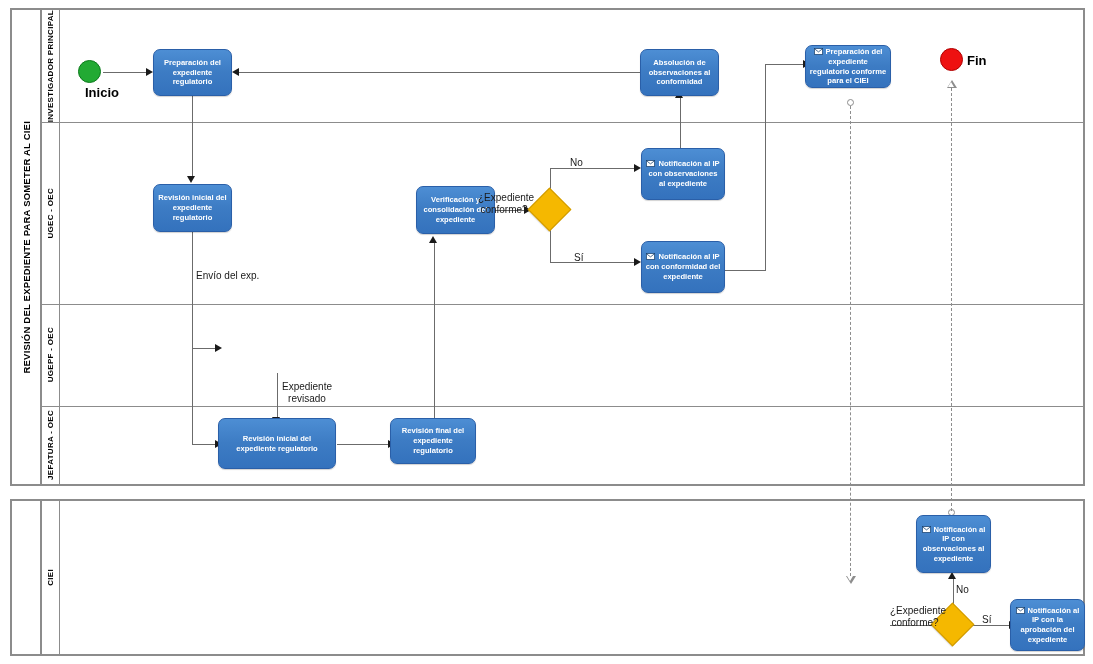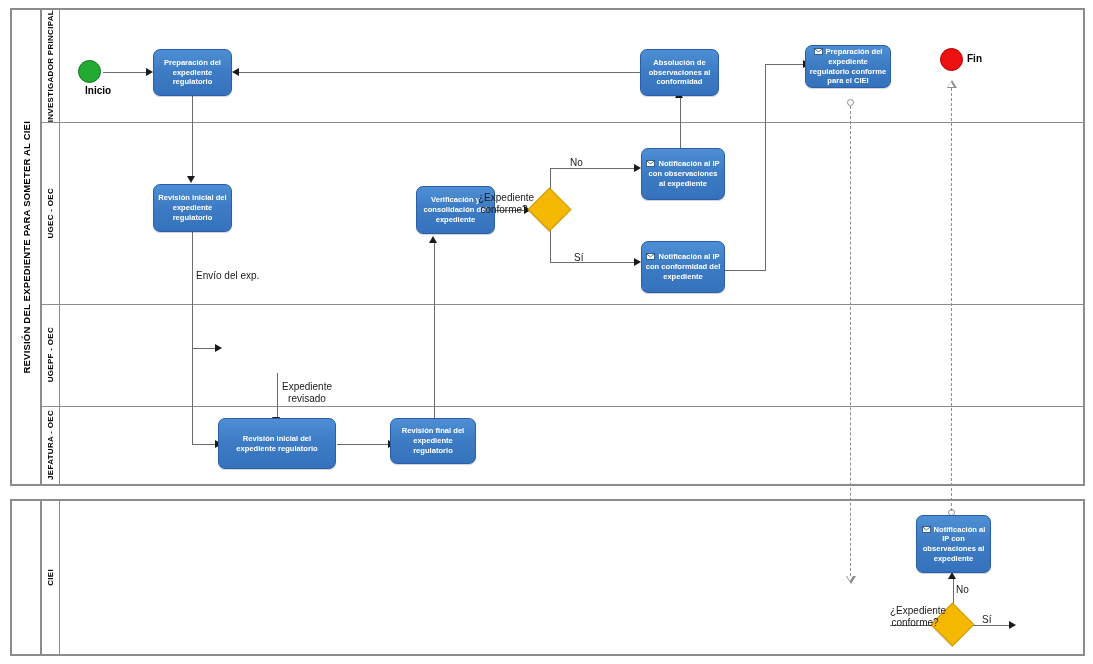--- a/index.html
+++ b/index.html
@@ -93,21 +93,21 @@
   
   .event {
     position: absolute;
     border-radius: 50%;
     box-sizing: border-box;
   }
   .event.start { background: #22aa33; border: 1.5px solid #0c7a1c; }
   .event.end   { background: #ee1111; border: 1.5px solid #b00000; }
   .event-label {
     position: absolute;
-    font-size: 10px;
+    font-size: 13px;
     font-weight: bold;
     color: #000;
     white-space: nowrap;
   }
 
   
   .gw {
     position: absolute;
     box-sizing: border-box;
     background: #f5b800;
@@ -358,20 +358,30 @@
       <span class="env">
         <svg width="9" height="7" viewBox="0 0 12 9">
             <rect x="0.5" y="0.5" width="11" height="8" fill="#ffffff" stroke="#16406f" stroke-width="1"></rect>
             <path d="M0.8 1 L6 5 L11.2 1" fill="none" stroke="#16406f" stroke-width="1"></path>
           </svg>
       </span><span>Notificación al IP con observaciones al expediente</span>
     </span>
   </div>
 
 
+  <div class="task msg" style="left:1010px; top:599px; width:75px; height:52px;">
+    <span class="tx">
+      <span class="env">
+        <svg width="9" height="7" viewBox="0 0 12 9">
+            <rect x="0.5" y="0.5" width="11" height="8" fill="#ffffff" stroke="#16406f" stroke-width="1"></rect>
+            <path d="M0.8 1 L6 5 L11.2 1" fill="none" stroke="#16406f" stroke-width="1"></path>
+          </svg>
+      </span><span>Notificación al IP con la aprobación del expediente</span>
+    </span>
+  </div>
 
   <div class="gw" style="left:534px; top:194px; width:31px; height:31px;"></div>
   <div class="gw" style="left:937px; top:609px; width:31px; height:31px;"></div>
 
   <div class="elabel" style="left:196px; top:270px;">Envío del exp.</div>
 
   <div class="elabel" style="left:279px; top:381px; text-align:center; width:56px;">Expediente
 revisado</div>
 
   <div class="elabel" style="left:478px; top:192px; text-align:center; width:52px;">¿Expediente

